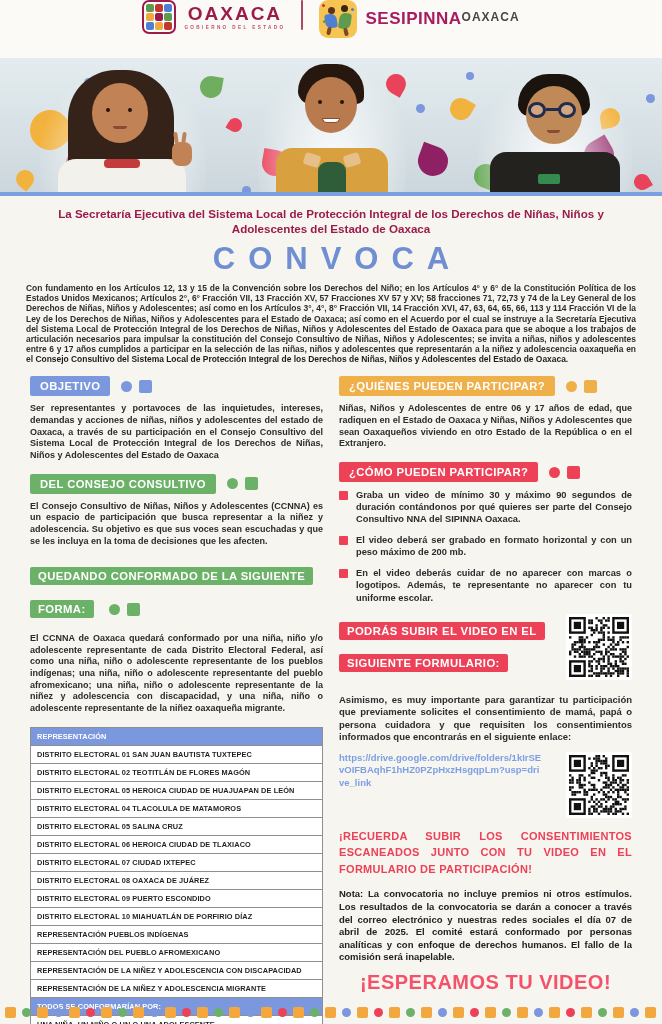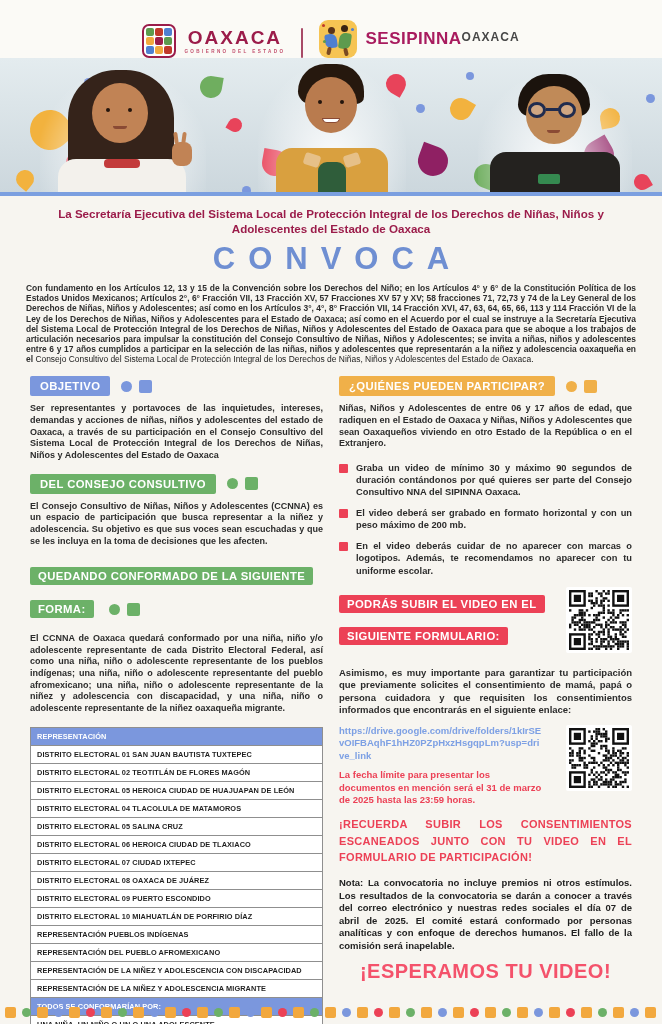--- a/index.html
+++ b/index.html
@@ -5,21 +5,21 @@
   :root{
     --maroon:#9b1c4a; --blue:#7b97dd; --convoca-blue:#6f8fd2; --green:#6cb168;
     --orange:#f0b049; --red:#ec4156; --pink-red:#f4526b; --link-blue:#7da0e4;
     --square-orange:#f2a83e; --banner-line:#7b9fe0;
   }
   *{margin:0;padding:0;box-sizing:border-box}
   body{background:#e9e9e9;font-family:"Liberation Sans",sans-serif;-webkit-font-smoothing:antialiased}
   .page{position:relative;width:662px;height:1024px;margin:0 auto;background:#f7f5f0;overflow:hidden}
 
   
-  .hdr{height:58px;display:flex;align-items:flex-end;justify-content:center;gap:16px;background:#fbfaf6}
+  .hdr{height:58px;display:flex;align-items:flex-start;justify-content:center;gap:16px;background:#fbfaf6}
   .lg{display:flex;align-items:center;gap:8px}
   .crest{width:34px;height:34px;border:2px solid #9b1c4a;border-radius:7px;display:grid;grid-template-columns:1fr 1fr 1fr;grid-template-rows:1fr 1fr 1fr;gap:1px;padding:2px;background:#fff}
   .crest i{border-radius:2px}
   .oax-txt{display:flex;flex-direction:column;align-items:center}
   .oax-name{font-size:19px;font-weight:800;color:var(--maroon);letter-spacing:2px;line-height:1}
   .oax-sub{font-size:4.6px;font-weight:700;color:#c2506e;letter-spacing:2.4px;margin-top:2px}
   .hdr-div{width:2px;height:30px;background:#a84a67;border-radius:1px}
   .sip-icon{position:relative;width:38px;height:38px;border-radius:9px;background:#f6c453;overflow:hidden}
   .sip-icon .h1{position:absolute;left:9px;top:7px;width:7px;height:7px;border-radius:50%;background:#5a3318}
   .sip-icon .h2{position:absolute;left:22px;top:5px;width:7px;height:7px;border-radius:50%;background:#3a2412}
@@ -63,21 +63,21 @@
   .boyr .gb{position:absolute;left:60px;top:34px;width:14px;height:3px;background:#202c4e}
   .boyr .body{position:absolute;left:4px;bottom:0;width:130px;height:40px;background:#24221f;border-radius:16px 16px 0 0}
   .boyr .print{position:absolute;left:52px;bottom:8px;width:22px;height:10px;background:#3aa55c;border-radius:2px;opacity:.8}
   .eye{position:absolute;width:4px;height:4px;border-radius:50%;background:#24150c}
   .mouth{position:absolute;height:3px;background:#8a4a34;border-radius:0 0 6px 6px}
 
   
   .org-title{margin:10px 28px 0;text-align:center;font-size:11.6px;font-weight:800;color:var(--maroon);line-height:1.3}
   .convoca{margin-top:5px;text-align:center;font-size:31px;font-weight:800;color:var(--convoca-blue);letter-spacing:13px;padding-left:13px}
   .intro{margin:6px 26px 0;font-size:8.45px;font-weight:600;color:#2e2e2e;text-align:justify;line-height:1.2}
-  .intro b{font-weight:400;color:#1d1d1d}
+  .intro b{font-weight:700;color:#1d1d1d}
 
   
   .cols{display:flex;gap:16px;padding:0 30px;margin-top:12px}
   .col{width:293px}
   .badge-row{display:flex;align-items:center;margin-bottom:7px}
   .badge{display:inline-block;color:#fff;font-weight:800;font-size:11.3px;letter-spacing:.4px;padding:4px 10px;border-radius:2px}
   .clone-badge{display:inline;box-decoration-break:clone;-webkit-box-decoration-break:clone;line-height:2.05;padding:3px 8px}
   .deco{display:inline-flex;align-items:center;gap:7px;margin-left:11px;vertical-align:middle}
   .dc{width:11px;height:11px;border-radius:50%;display:inline-block}
   .ds{width:13px;height:13px;border-radius:2px;display:inline-block}
@@ -309,32 +309,39 @@
     <div class="col">
       <div class="badge-row">
         <span class="badge" style="background:var(--orange)">¿QUIÉNES PUEDEN PARTICIPAR?</span>
         <span class="deco">
             <i class="dc" style="background:var(--orange)"></i>
             <i class="ds" style="background:var(--orange)"></i>
           </span>
       </div>
       <p class="body-txt">Niñas, Niños y Adolescentes de entre 06 y 17 años de edad, que radiquen en el Estado de Oaxaca y Niñas, Niños y Adolescentes que sean Oaxaqueños viviendo en otro Estado de la República o en el Extranjero.</p>
 
+      <div class="badge-row">
+        <span class="badge" style="background:var(--red)">¿CÓMO PUEDEN PARTICIPAR?</span>
+        <span class="deco">
+            <i class="dc" style="background:var(--red)"></i>
+            <i class="ds" style="background:var(--red)"></i>
+          </span>
+      </div>
       <div class="bullets">
           <div class="bullet">
             <span class="bsq"></span>
             <span class="btxt">Graba un video de mínimo 30 y máximo 90 segundos de duración contándonos por qué quieres ser parte del Consejo Consultivo NNA del SIPINNA Oaxaca.</span>
           </div>
           <div class="bullet">
             <span class="bsq"></span>
             <span class="btxt">El video deberá ser grabado en formato horizontal y con un peso máximo de 200 mb.</span>
           </div>
           <div class="bullet">
             <span class="bsq"></span>
-            <span class="btxt">En el video deberás cuidar de no aparecer con marcas o logotipos. Además, te recomendamos no aparecer con tu uniforme escolar.</span>
+            <span class="btxt">En el video deberás cuidar de no aparecer con marcas o logotipos. Además, te representante no aparecer con tu uniforme escolar.</span>
           </div>
         </div>
 
       <div class="form-sec">
         <div class="wrapbadge">
           <span class="badge clone-badge" style="background:var(--red)">PODRÁS SUBIR EL VIDEO EN EL SIGUIENTE FORMULARIO:</span>
         </div>
         <span class="deco">
             <i class="dc" style="background:var(--red)"></i>
             <i class="ds" style="background:var(--red)"></i>
@@ -564,21 +571,20 @@
               <rect x="4" y="76" width="20" height="20" fill="#fff"></rect>
               <rect x="8" y="80" width="12" height="12" fill="#111"></rect>
             </svg></div>
       </div>
 
       <p class="asimismo">Asimismo, es muy importante para garantizar tu participación que previamente solicites el consentimiento de mamá, papá o persona cuidadora y que requisiten los consentimientos informados que encontrarás en el siguiente enlace:</p>
 
       <div class="drive-row">
         <div class="drive-left">
           <a class="link drive-link" href="#">https://drive.google.com/drive/folders/1kIrSEvOIFBAqhF1hHZ0PZpHxzHsgqpLm?usp=drive_link</a>
-          <p class="fecha">La fecha límite para presentar los documentos en mención será el 31 de marzo de 2025 hasta las 23:59 horas.</p>
         </div>
         <div class="qr qr2" id="qr2"><svg viewBox="0 0 100 100" width="100%" height="100%">
               <rect x="44" y="0" width="4" height="4" fill="#111"></rect>
               <rect x="48" y="0" width="4" height="4" fill="#111"></rect>
               <rect x="56" y="0" width="4" height="4" fill="#111"></rect>
               <rect x="32" y="4" width="4" height="4" fill="#111"></rect>
               <rect x="40" y="4" width="4" height="4" fill="#111"></rect>
               <rect x="44" y="4" width="4" height="4" fill="#111"></rect>
               <rect x="48" y="4" width="4" height="4" fill="#111"></rect>
               <rect x="60" y="4" width="4" height="4" fill="#111"></rect>

